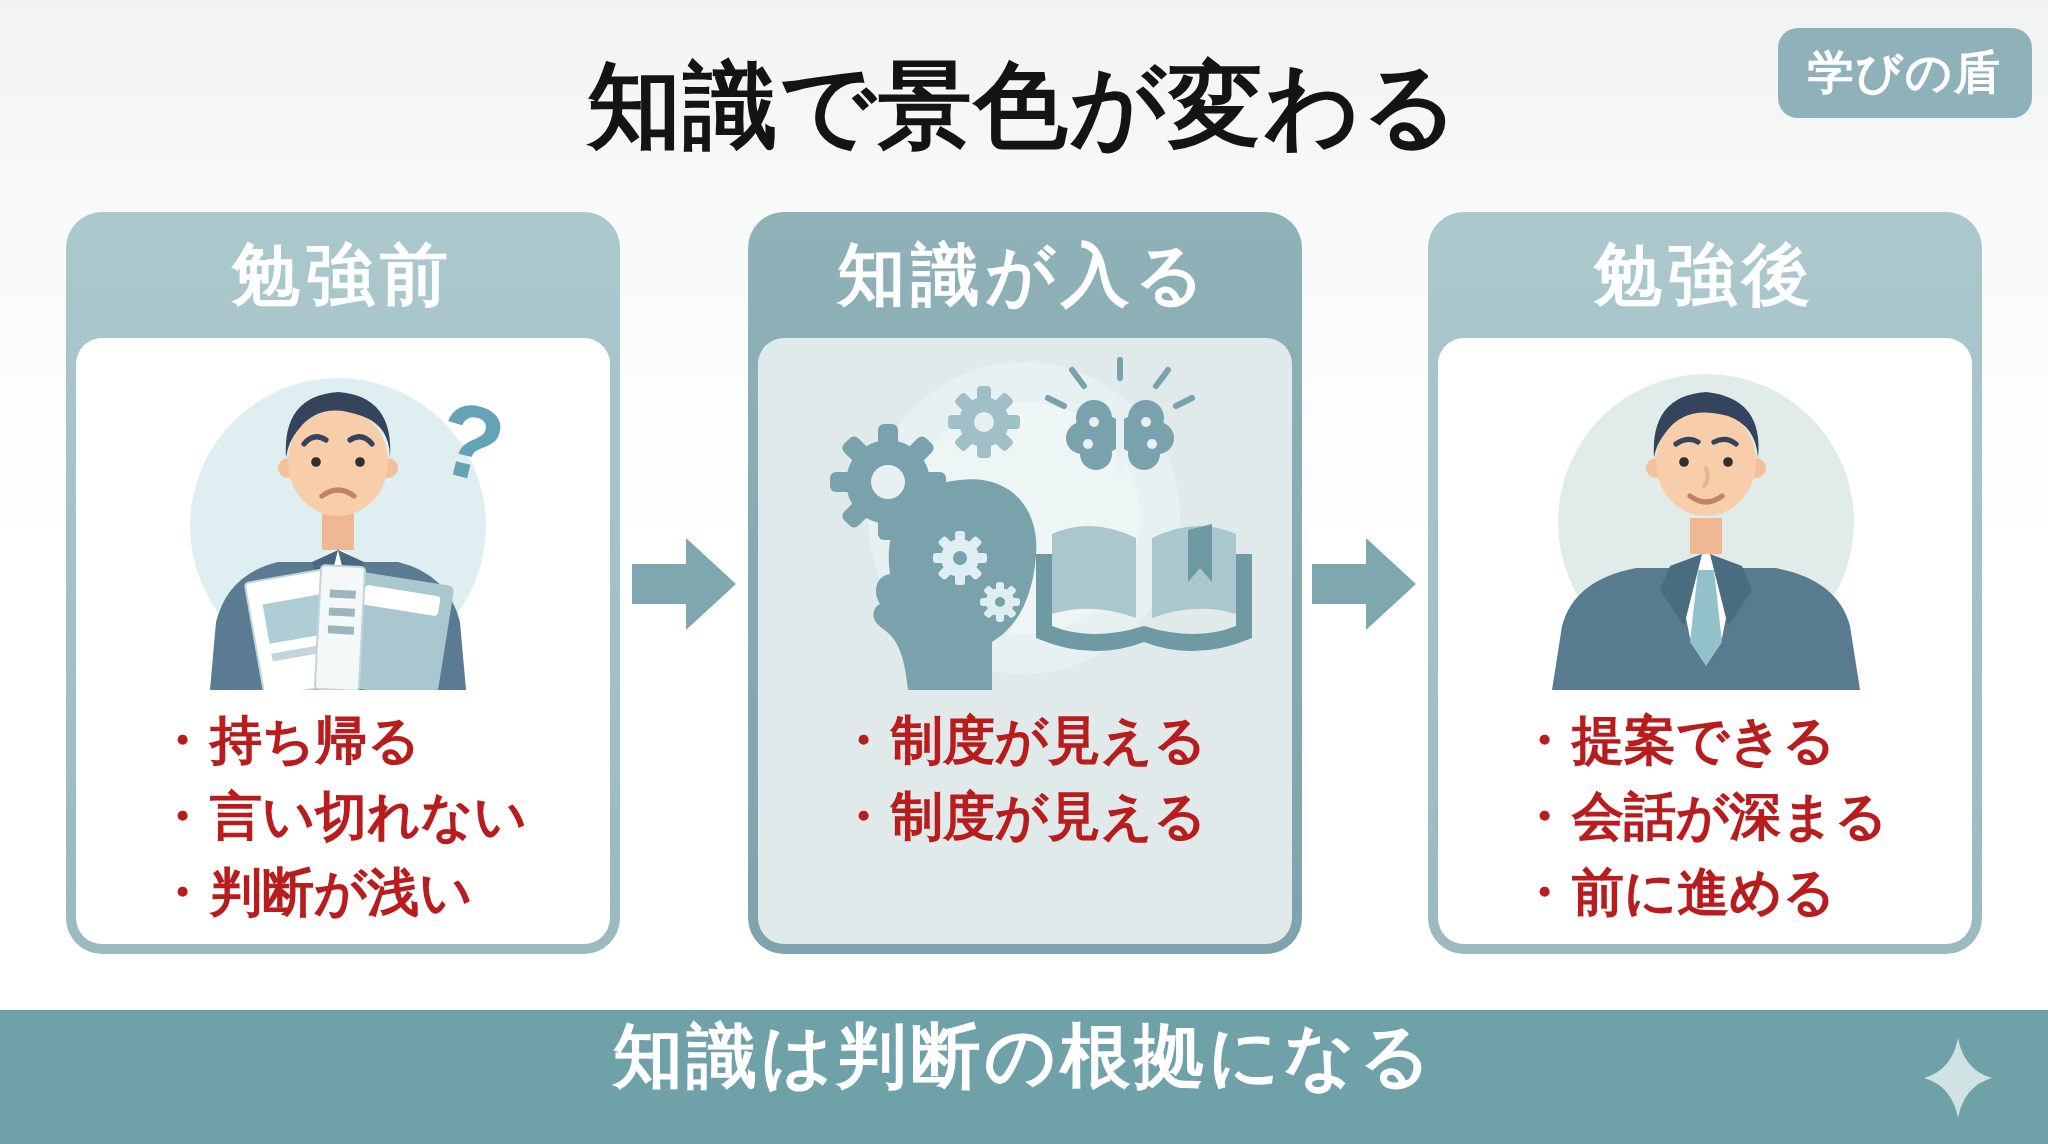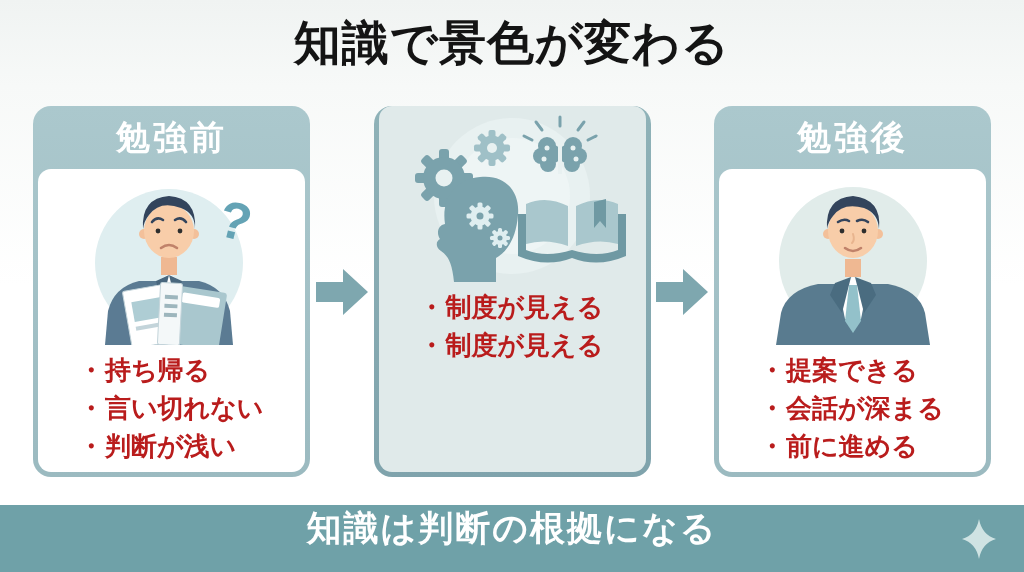--- a/index.html
+++ b/index.html
@@ -2,21 +2,21 @@
 <html><head>
 <meta charset="utf-8">
 <style>
   html,body { margin:0; padding:0; background:#e8e8e8; }
   .stage {
     position:relative; width:1024px; height:572px; overflow:hidden;
     background:linear-gradient(180deg,#f0f3f2 0%,#f7f9f8 15%,#ffffff 50%,#ffffff 100%);
     font-family:"Liberation Sans","DejaVu Sans",sans-serif;
   }
   .title {
-    position:absolute; top:12px; left:0; width:100%; text-align:center;
+    position:absolute; top:22px; left:0; width:100%; text-align:center;
     font-size:47px; font-weight:900; color:#141414; letter-spacing:1px;
   }
   .badge {
     position:absolute; top:14px; right:8px;
     background:#8fb1b9; color:#ffffff; font-size:23px; font-weight:800;
     padding:7px 15px; border-radius:10px; letter-spacing:1px;
   }
   .row {
     position:absolute; top:106px; left:33px; width:958px; height:371px;
     display:flex;
@@ -50,20 +50,21 @@
   .banner-text { color:#ffffff; font-size:35px; font-weight:800; letter-spacing:2px; }
   .sparkle { position:absolute; right:28px; top:50%; transform:translateY(-50%); }
 </style>
 </head>
 <body>
 
 <div class="stage">
 
   <div class="title">知識で景色が変わる</div>
 
+  <div class="badge">学びの盾</div>
 
   <div class="row">
 
     <section class="card side">
       <div class="hdr">勉強前</div>
       <div class="body">
         <div class="illus">
           <svg width="222" height="172" viewBox="0 0 222 172">
             <circle cx="108" cy="90" r="74" fill="#dfeef0"></circle>
             <text x="158" y="62" font-size="52" font-weight="bold" fill="#64a3b5" transform="rotate(14 158 48)">?</text>
@@ -104,20 +105,21 @@
       </div>
     </section>
 
     <div class="arrow-wrap">
       <svg width="52" height="46" viewBox="0 0 52 46">
         <polygon points="0,13 27,13 27,0 52,23 27,46 27,33 0,33" fill="#7ea7af"></polygon>
       </svg>
     </div>
 
     <section class="card mid">
+      <div class="hdr">知識が入る</div>
       <div class="body">
         <div class="illus">
           <svg width="240" height="172" viewBox="0 0 240 172">
             <circle cx="120" cy="86" r="78" fill="#e8f1f1"></circle>
             <circle cx="120" cy="86" r="58" fill="#eef5f5"></circle>
             <g transform="translate(52,68)">
               <g fill="#7aa2ac">
                 <rect x="-5" y="-29" width="10" height="58" rx="3"></rect>
                 <rect x="-5" y="-29" width="10" height="58" rx="3" transform="rotate(45)"></rect>
                 <rect x="-5" y="-29" width="10" height="58" rx="3" transform="rotate(90)"></rect>

